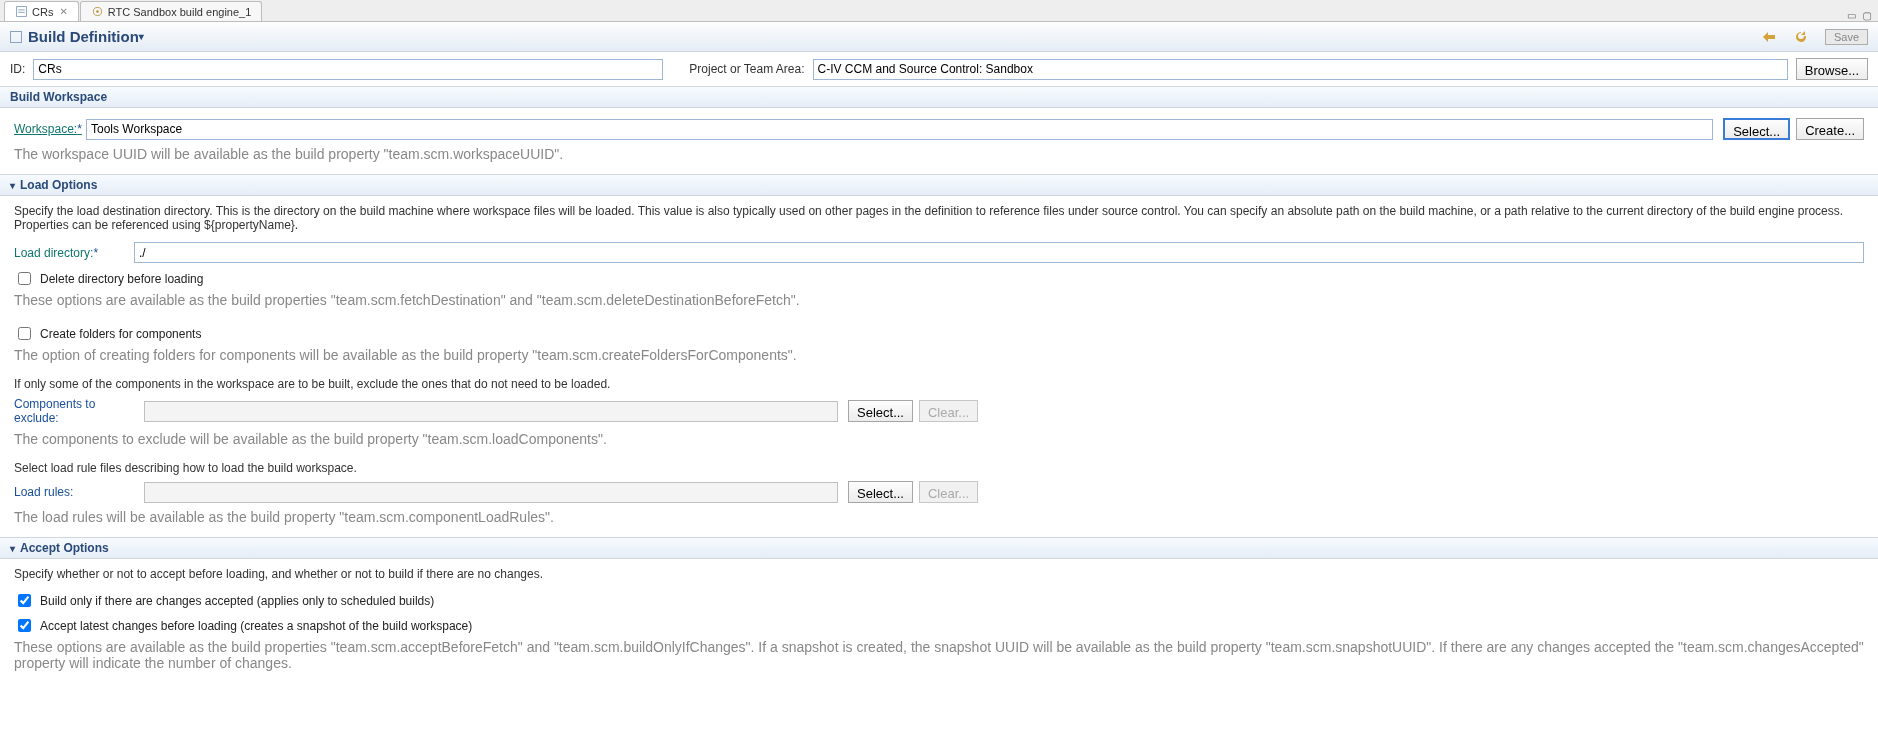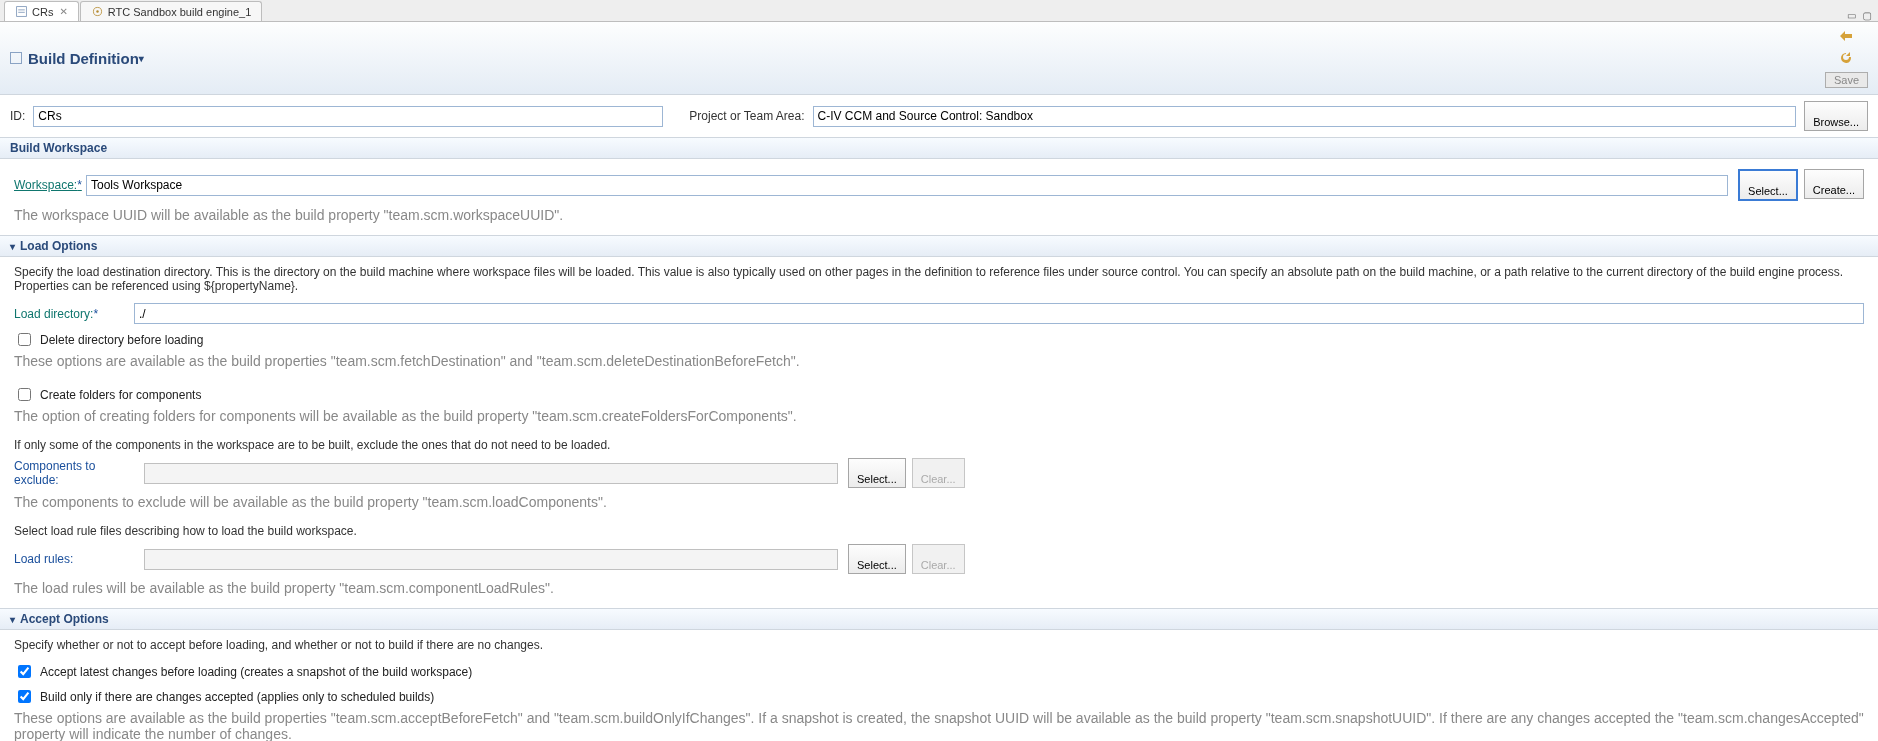--- a/index.html
+++ b/index.html
@@ -46,21 +46,21 @@
     border-bottom: 1px solid #cfd6de;
   }
   .header-title {
     color: #2a4a7a;
     font-size: 15px;
     font-weight: 600;
     display:flex;
     align-items:center;
   }
   .header-title .dropdown-arrow { font-size:10px; color:#2a4a7a; }
-  .header-actions { margin-left:auto; display:flex; gap:6px; align-items:center;flex-direction:column; }
+  .header-actions { margin-left:auto; display:flex; gap:16px; align-items:center; }
   .toolbar-icon { width:16px; height:16px; display:inline-flex; align-items:center; justify-content:center; color:#8a6d1d; cursor:pointer; }
   .save-btn {
     padding: 1px 8px;
     background: #e9e9e9;
     border:1px solid #adadad;
     color:#888;
     font-size:11px;
   }
   .row { display:flex; align-items:center; gap:8px; padding:6px 10px; }
   .row label, .field-label { color:#333; font-size:12px; }
@@ -70,24 +70,24 @@
   .required::after { content:"*"; color:#1a4f9c; }
   .txt {
     border:1px solid #9db6d4;
     padding:2px 4px;
     height:21px;
     font-size:12px;
     background:#fff;
   }
   .txt.ro { background:#f4f4f4; border-color:#c0c0c0; color:#555; }
   .btn {
-    padding:14px 8px;
+    padding:4px 8px;
     background: linear-gradient(#fdfdfd,#ececec);
     border:1px solid #a6a6a6;
-    font-size:11px;
+    font-size:13px;
     height:22px;
     cursor:pointer;
   }
   .btn.primary-outline { border:2px solid #3a7bd5; }
   .btn:disabled, .btn.disabled { color:#aaa; background:#f1f1f1; border-color:#c6c6c6; cursor:default; }
   .section-header {
     background: linear-gradient(#f7fbff,#e6edf6);
     border-top:1px solid #cfd6de;
     border-bottom:1px solid #cfd6de;
     padding:3px 10px;
@@ -245,20 +245,20 @@
 
 <div class="section-header">
   <span class="twisty">▾</span>
   <span>Accept Options</span>
 </div>
 <div class="section-body">
   <div class="desc">Specify whether or not to accept before loading, and whether or not to build if there are no changes.</div>
 
   <div class="checkline">
     <input type="checkbox" checked="" style="">
+    <span>Build only if there are changes accepted (applies only to scheduled builds)</span>
+  </div>
+  <div class="checkline">
+    <input type="checkbox" checked="" style="">
     <span>Accept latest changes before loading (creates a snapshot of the build workspace)</span>
   </div>
-  <div class="checkline">
-    <input type="checkbox" checked="" style="">
-    <span>Build only if there are changes accepted (applies only to scheduled builds)</span>
-  </div>
   <div class="hint">These options are available as the build properties "team.scm.acceptBeforeFetch" and "team.scm.buildOnlyIfChanges". If a snapshot is created, the snapshot UUID will be available as the build property "team.scm.snapshotUUID". If there are any changes accepted the "team.scm.changesAccepted" property will indicate the number of changes.</div>
 </div>
 
 </body></html>

